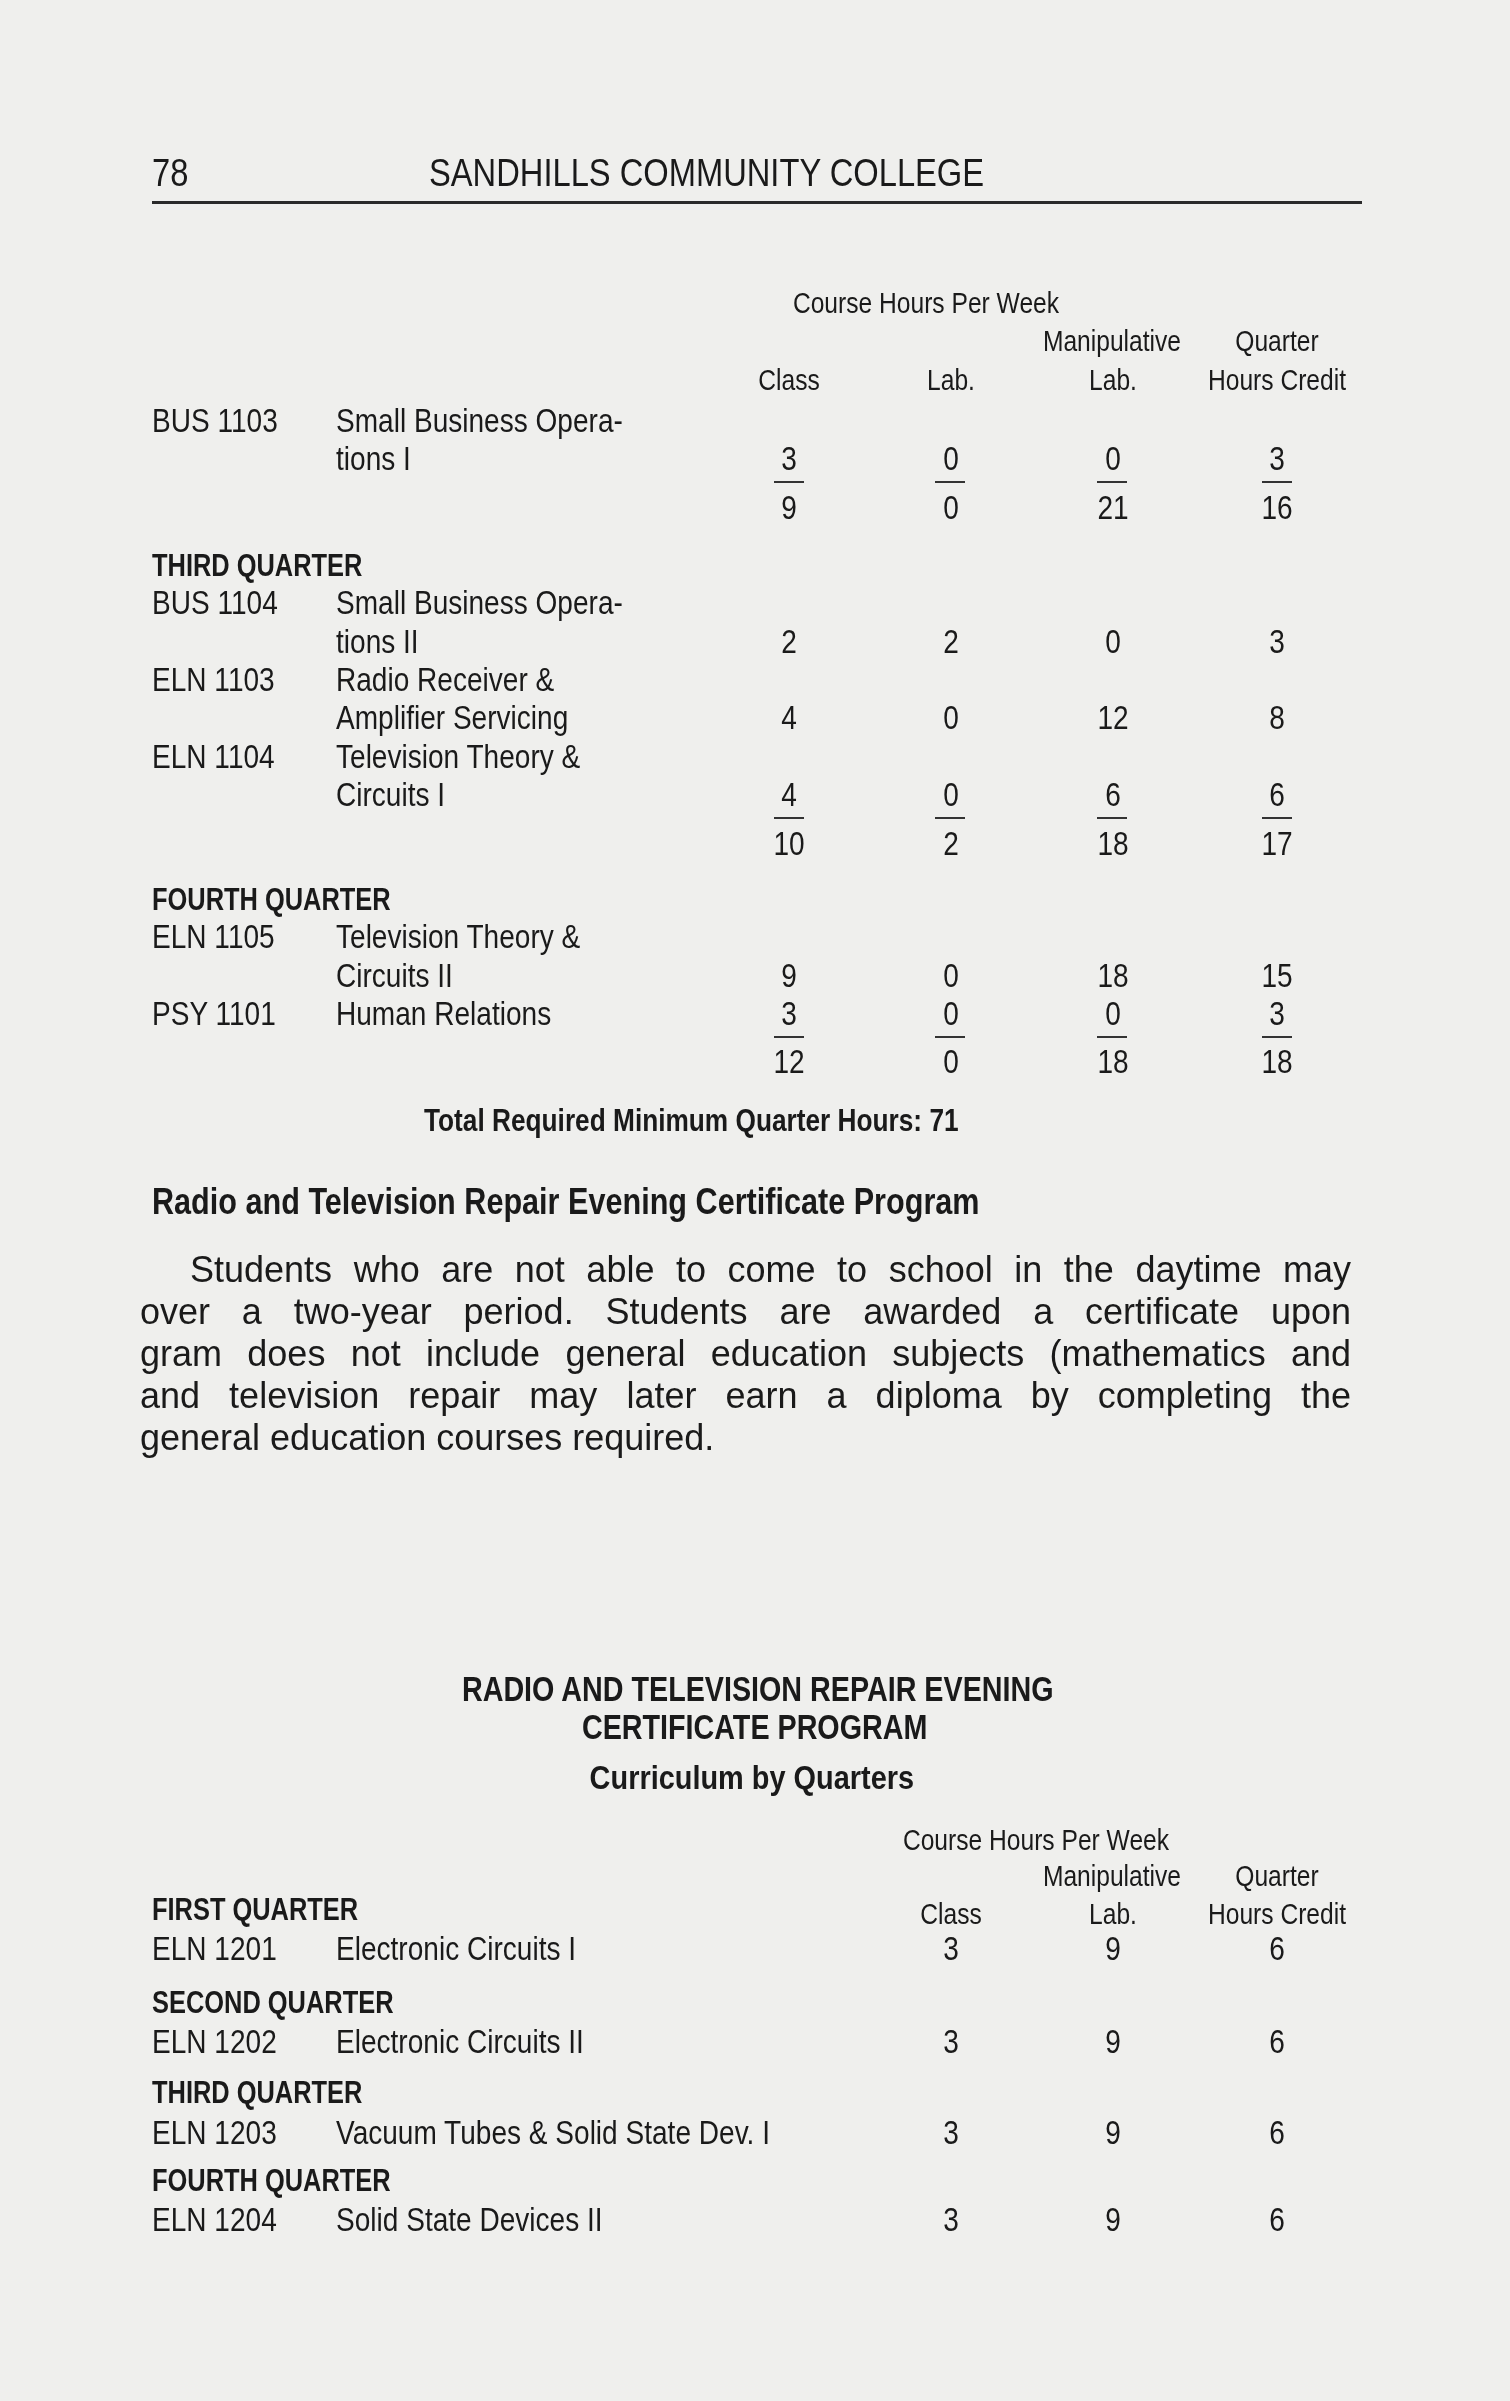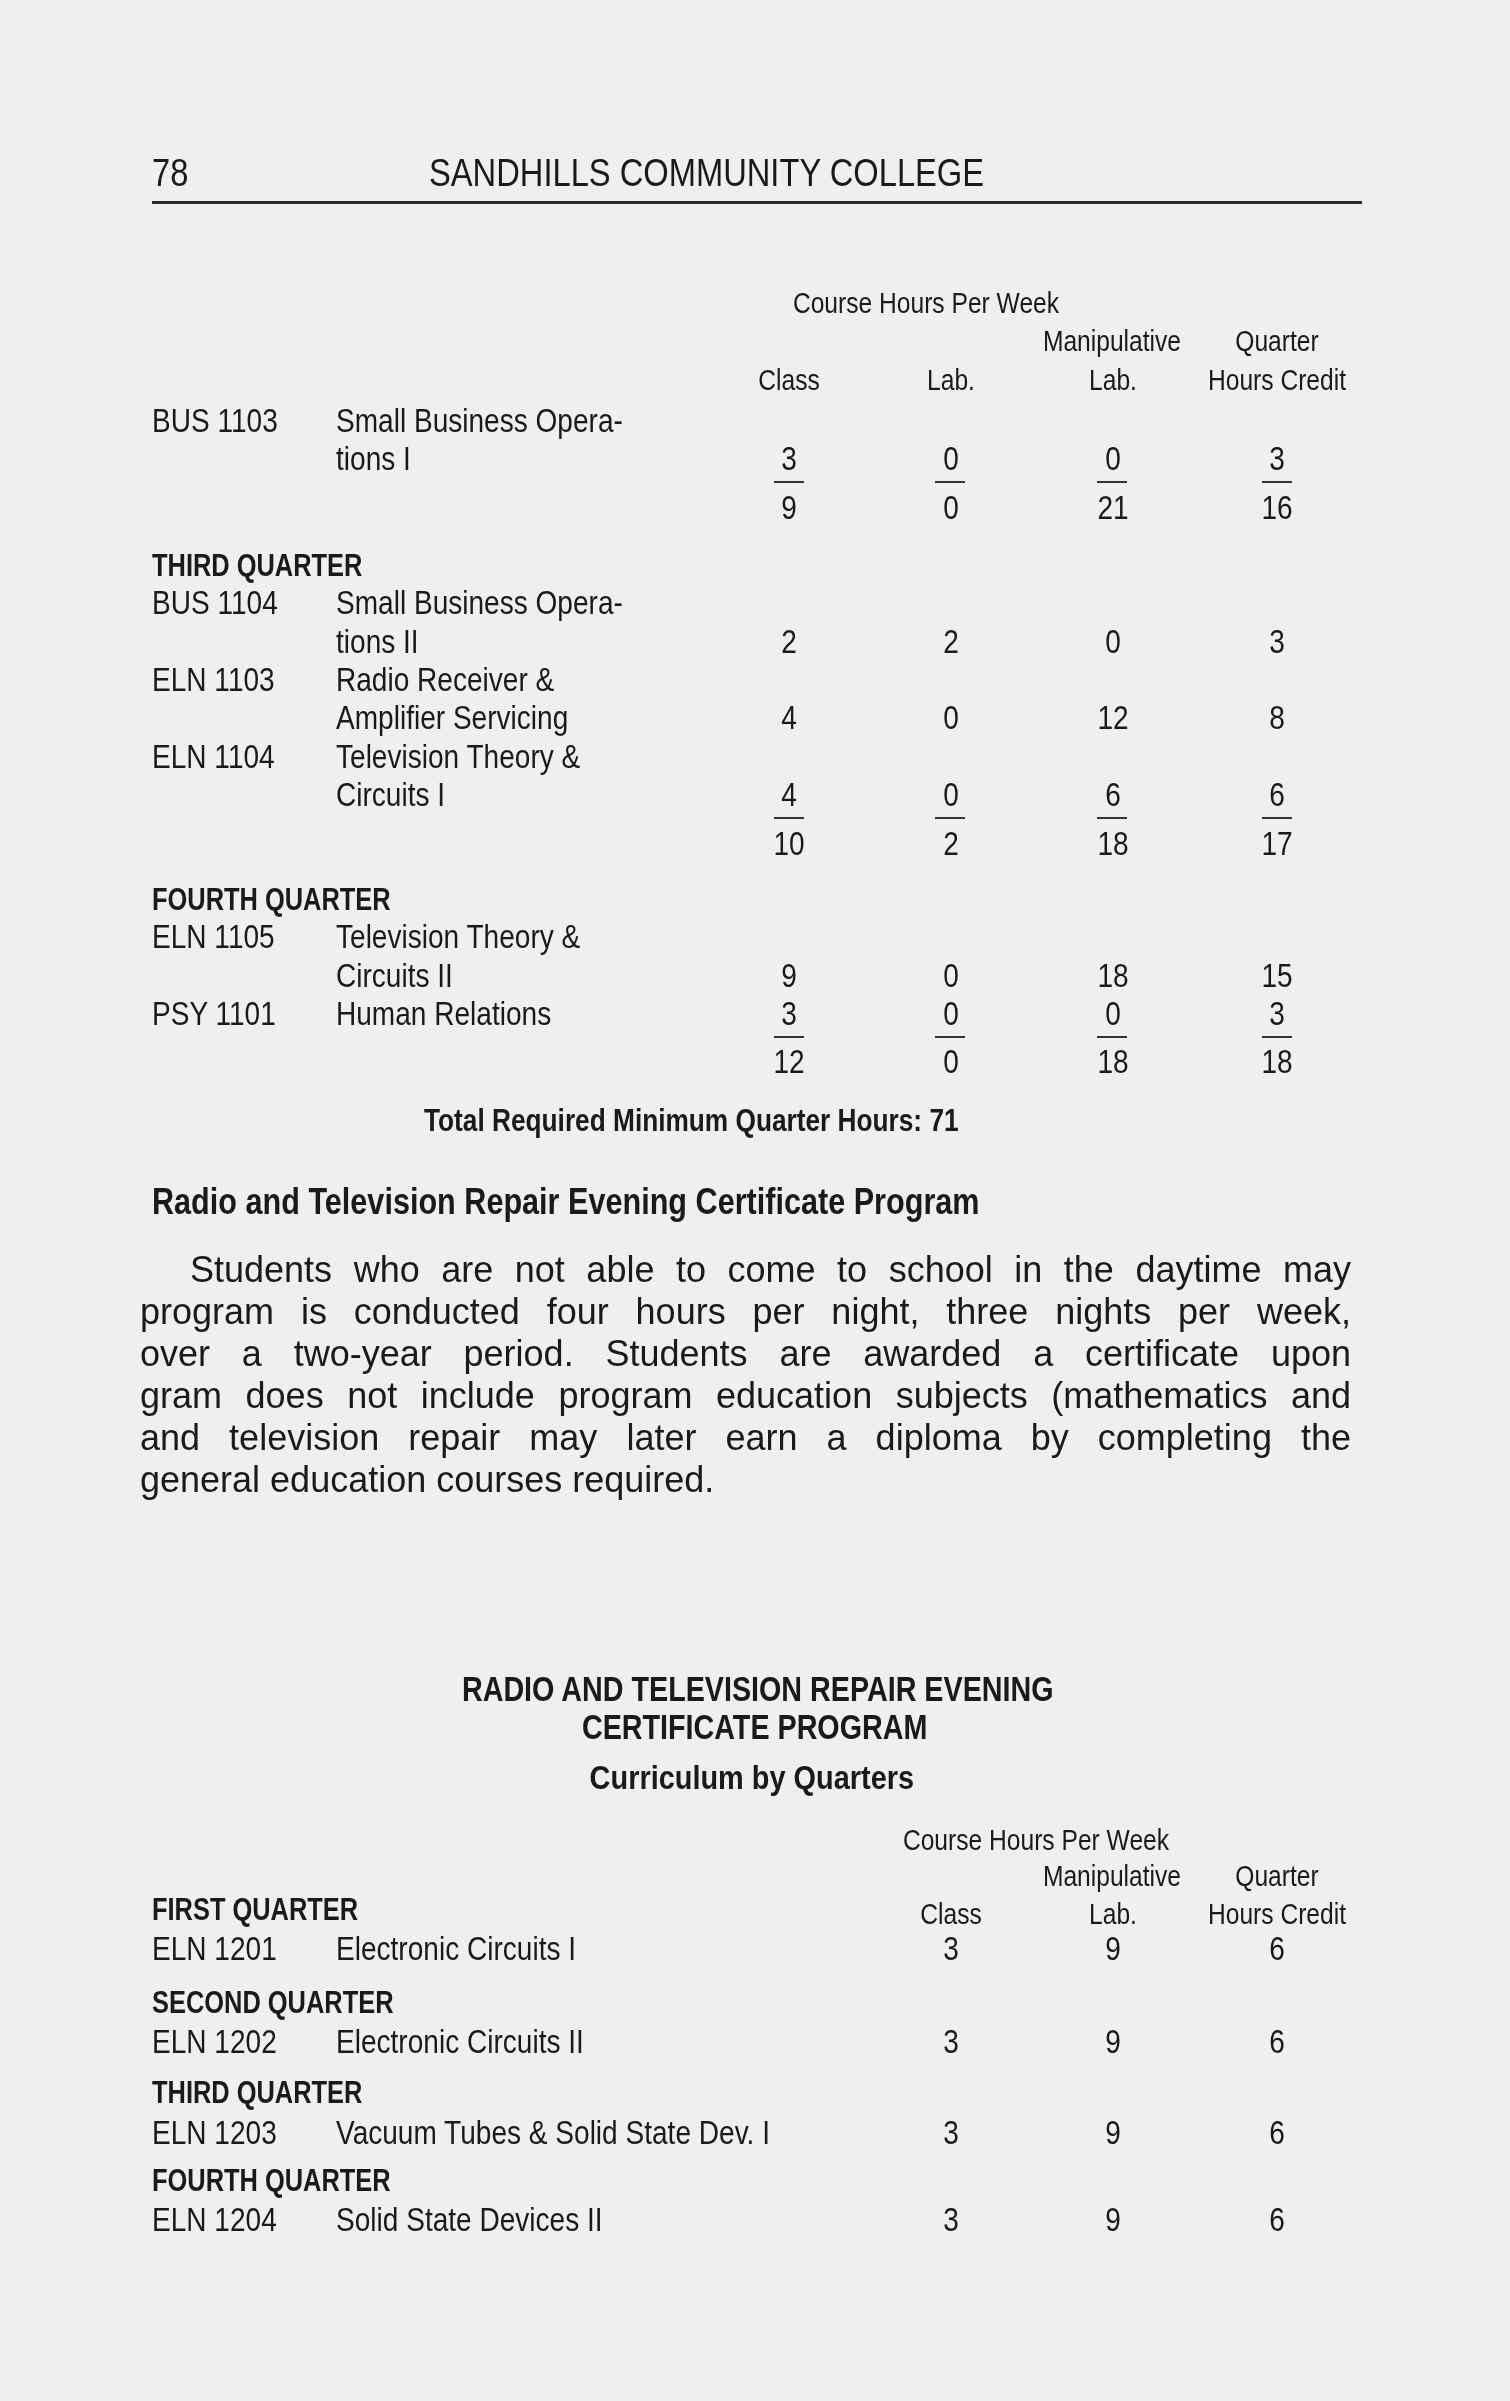--- a/index.html
+++ b/index.html
@@ -130,23 +130,22 @@
   <div class="abs num" style="left:1080px; top:1043px;">18</div>
   <div class="abs num" style="left:1244px; top:1043px;">18</div>
 </div>
 
 <div class="abs bold" style="left:424px; top:1102px; font-size:32px; transform:scaleX(0.82); transform-origin:left top;">Total Required Minimum Quarter Hours: 71</div>
 
 <div class="abs bold" style="left:152px; top:1181px; font-size:36px; transform:scaleX(0.85); transform-origin:left top;">Radio and Television Repair Evening Certificate Program</div>
 
 <div class="para" style="top:1249px;">
   <span class="line" style="padding-left:50px;">Students who are not able to come to school in the daytime may</span>
-  <span class="line">program is conducted four hours per night, three nights per week,</span>
   <span class="line">over a two-year period. Students are awarded a certificate upon</span>
-  <span class="line">gram does not include program education subjects (mathematics and</span>
+  <span class="line">gram does not include general education subjects (mathematics and</span>
   <span class="line">and television repair may later earn a diploma by completing the</span>
   <span class="line last">general education courses required.</span>
 </div>
 
 <div class="abs bold center" style="left:152px; width:1211px; top:1669px; font-size:35px;">
   <span style="display:inline-block; transform:scaleX(0.82);">RADIO AND TELEVISION REPAIR EVENING</span>
 </div>
 <div class="abs bold center" style="left:152px; width:1206px; top:1707px; font-size:35px;">
   <span style="display:inline-block; transform:scaleX(0.82);">CERTIFICATE PROGRAM</span>
 </div>

